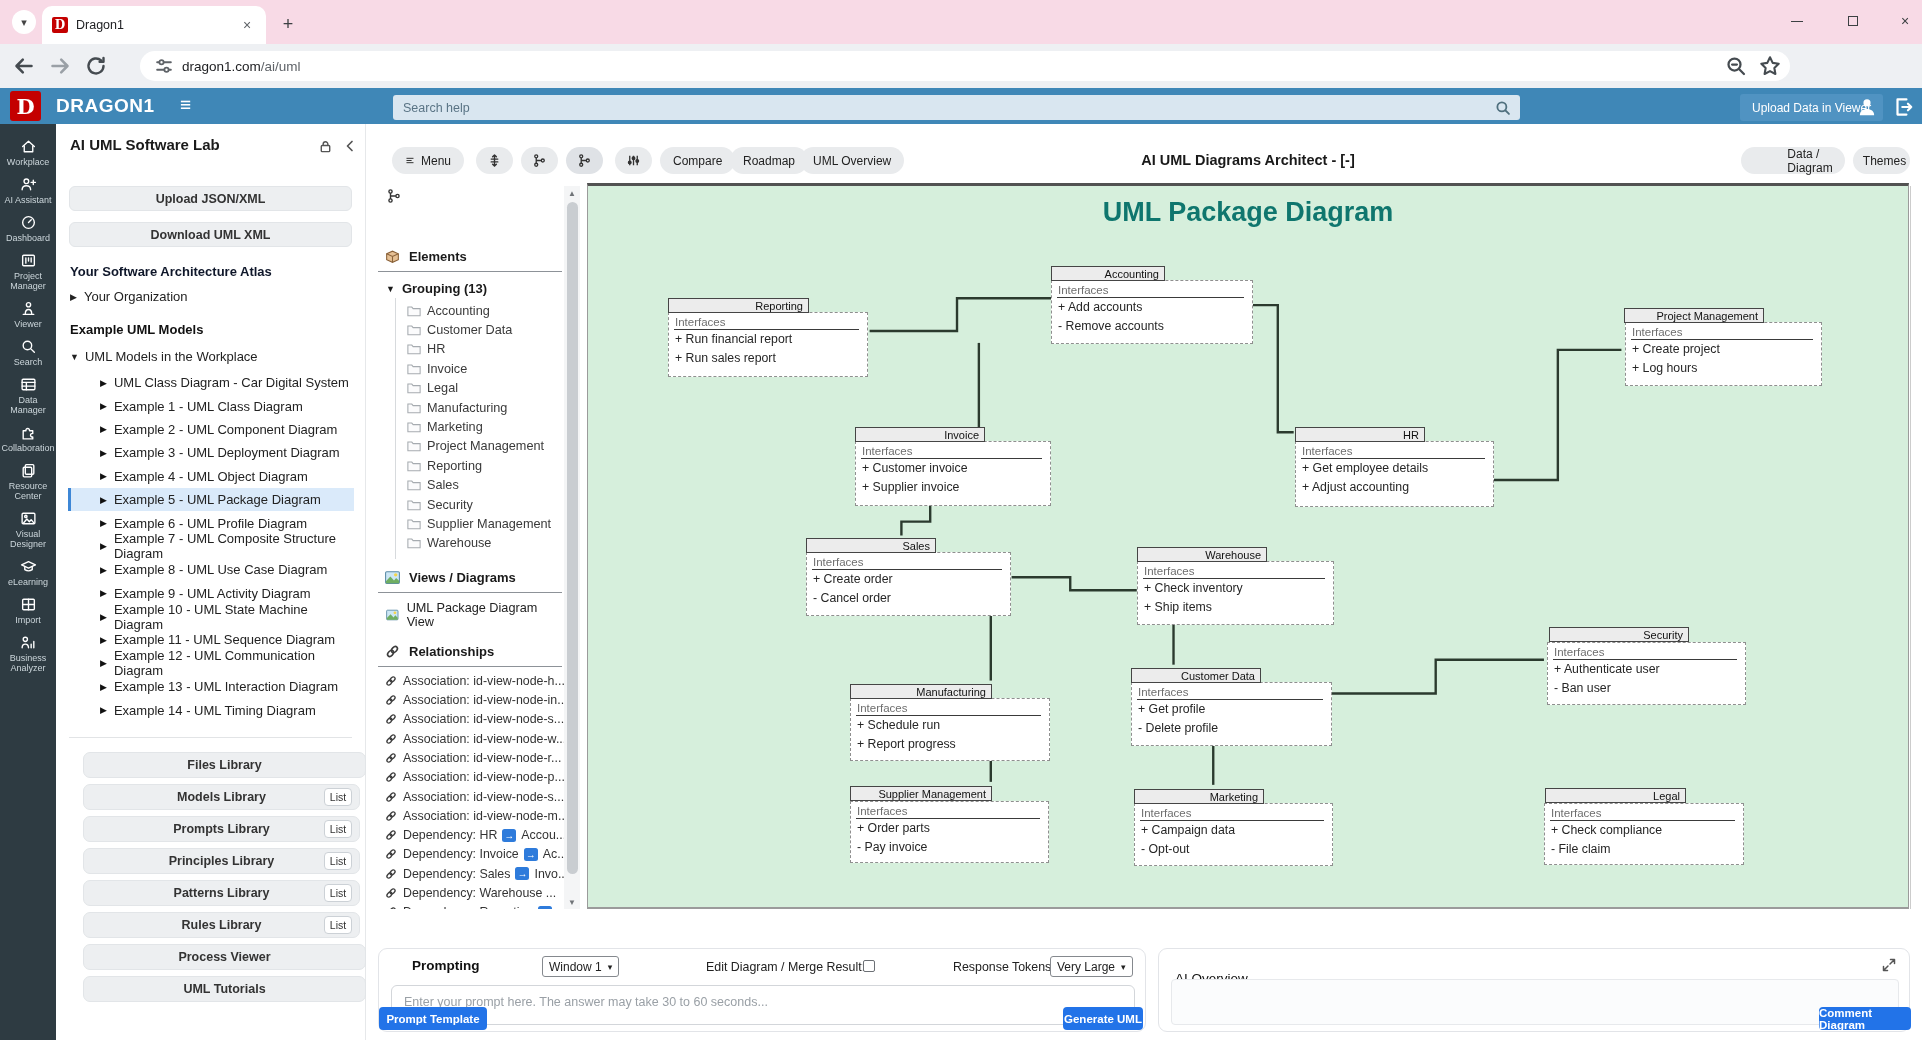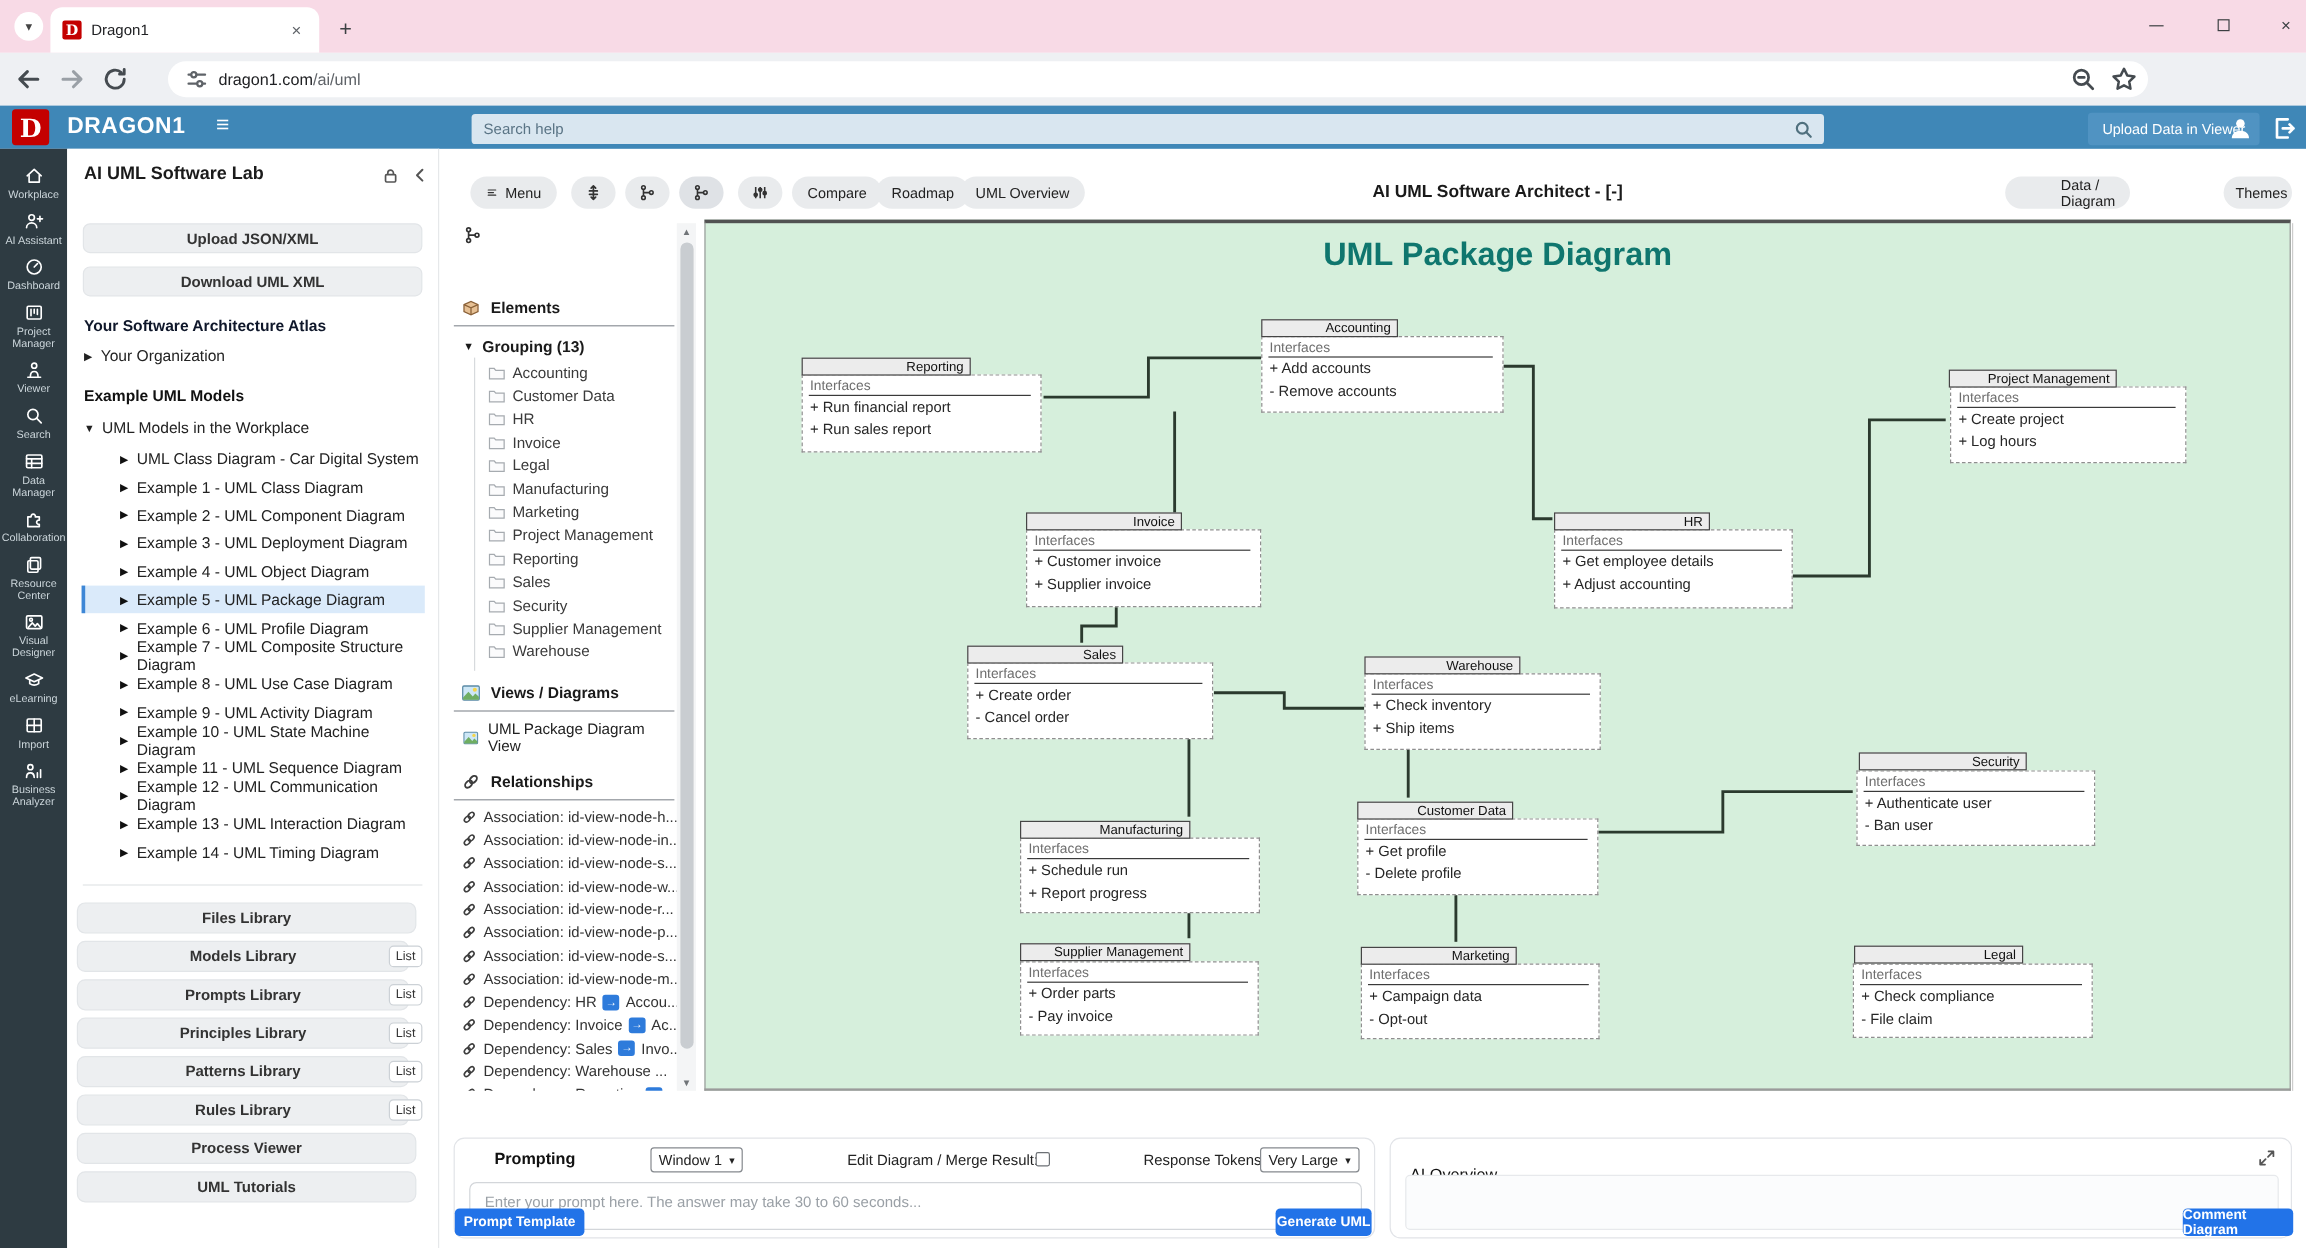--- a/index.html
+++ b/index.html
@@ -63,30 +63,30 @@
   #sb-heading-models { left:70px; top:322px; font-size:13px; font-weight:bold; color:#111; }
   #tree-root { left:70px; top:349px; font-size:13px; color:#222; display:flex; gap:6px; align-items:center; }
   #tree { left:56px; top:371px; width:310px; }
   .tree-row { height:23.4px; display:flex; align-items:center; padding-left:32px; font-size:13px; color:#222; gap:7px; position:relative; }
   .tree-row .caret { font-size:9px; color:#111; }
   .tree-row.sel { background:#daeafa; border-left:3px solid #3e87d6; padding-left:29px; margin-left:12px; margin-right:12px; padding-right:0; }
   .tree-row.sel ~ .tree-row, .tree-row { margin-left:12px; margin-right:12px; }
   #sb-divider { left:69px; top:737px; width:283px; height:0; border-top:1px solid #e2e4e6; }
   #libs { left:56px; top:752px; width:310px; display:flex; flex-direction:column; gap:6px; }
   .lib-row { height:26px; position:relative; }
-  .lib-btn { position:absolute; left:8px; top:0; height:26px; background:#edeff1; border:1px solid #e2e5e8; border-radius:7px; display:flex; align-items:center; justify-content:center; font-size:12.5px; font-weight:bold; color:#333; }
+  .lib-btn { position:absolute; left:27px; top:0; height:26px; background:#edeff1; border:1px solid #e2e5e8; border-radius:7px; display:flex; align-items:center; justify-content:center; font-size:12.5px; font-weight:bold; color:#333; }
   .lib-btn.full { width:283px; } .lib-btn.short { width:277px; }
   .list-chip { position:absolute; right:14px; top:4px; width:28px; height:18px; background:#fff; border:1px solid #ccd1d6; border-radius:4px; font-size:10.5px; color:#333; display:flex; align-items:center; justify-content:center; }
 
   
   .tpill { position:absolute; top:147px; height:27px; background:#e9ebed; border-radius:14px; display:flex; align-items:center; justify-content:center; font-size:12px; color:#222; gap:6px; padding:0 13px; }
   .tpill.icon-only { width:37px; padding:0; }
   .tpill .tic { width:15px; height:15px; color:#333; }
   #tb-title { left:587px; top:152px; width:1322px; text-align:center; font-size:14.5px; font-weight:bold; color:#1a1a1a; }
-  #btn-data-diagram { left:1671px; width:104px;gap:34px; }
+  #btn-data-diagram { left:1741px; width:104px;gap:34px; }
   #btn-themes { left:1853px; width:57px; padding:0 10px; }
 
   
   #epanel { left:378px; top:184px; width:186px; height:725px; overflow:hidden; }
   #ep-gitico { margin:4px 0 18px 8px; width:16px; height:16px; color:#333; }
   .ep-header { display:flex; align-items:center; gap:8px; padding:0 0 6px 6px; border-bottom:1px solid #8d9298; margin-right:2px;margin-top:44px; }
   .ep-header .hic { width:17px; height:17px; }
   .ep-header .htx { font-size:13px; font-weight:bold; color:#1a1a1a; }
   #grouping-row { display:flex; align-items:center; gap:7px; padding:9px 0 2px 8px; font-size:13px; font-weight:bold; color:#1a1a1a; }
   #grouping-row .caret { font-size:9px; }
@@ -525,21 +525,21 @@
           <path d="M4 3v10M8 3v10M12 3v10"></path>
           <circle cx="4" cy="10" r="1.4" fill="currentColor"></circle>
           <circle cx="8" cy="5.5" r="1.4" fill="currentColor"></circle>
           <circle cx="12" cy="8.5" r="1.4" fill="currentColor"></circle>
         </svg>
       </span>
     </div>
   <div class="abs tpill" style="left:660px">Compare</div>
   <div class="abs tpill" style="left:730px">Roadmap</div>
   <div class="abs tpill" style="left:800px">UML Overview</div>
-  <div class="abs" id="tb-title">AI UML Software Architect - [-]</div>
+  <div class="abs" id="tb-title">AI UML Diagrams Architect - [-]</div>
   <div class="abs tpill" id="btn-data-diagram">
       <span class="tic" style="width:13px;height:13px">
         <svg viewBox="0 0 16 16" fill="none" stroke="currentColor" stroke-width="1.5" stroke-linecap="round" stroke-linejoin="round">
           <path d="M3 5.5h9M12 5.5 10 3.5M12 5.5l-2 2M13 10.5H4M4 10.5l2-2M4 10.5l2 2"></path>
         </svg>
       </span>
       <span>Data / Diagram</span>
     </div>
   <div class="abs tpill" id="btn-themes">
       <span class="tic" style="width:13px;height:13px">

